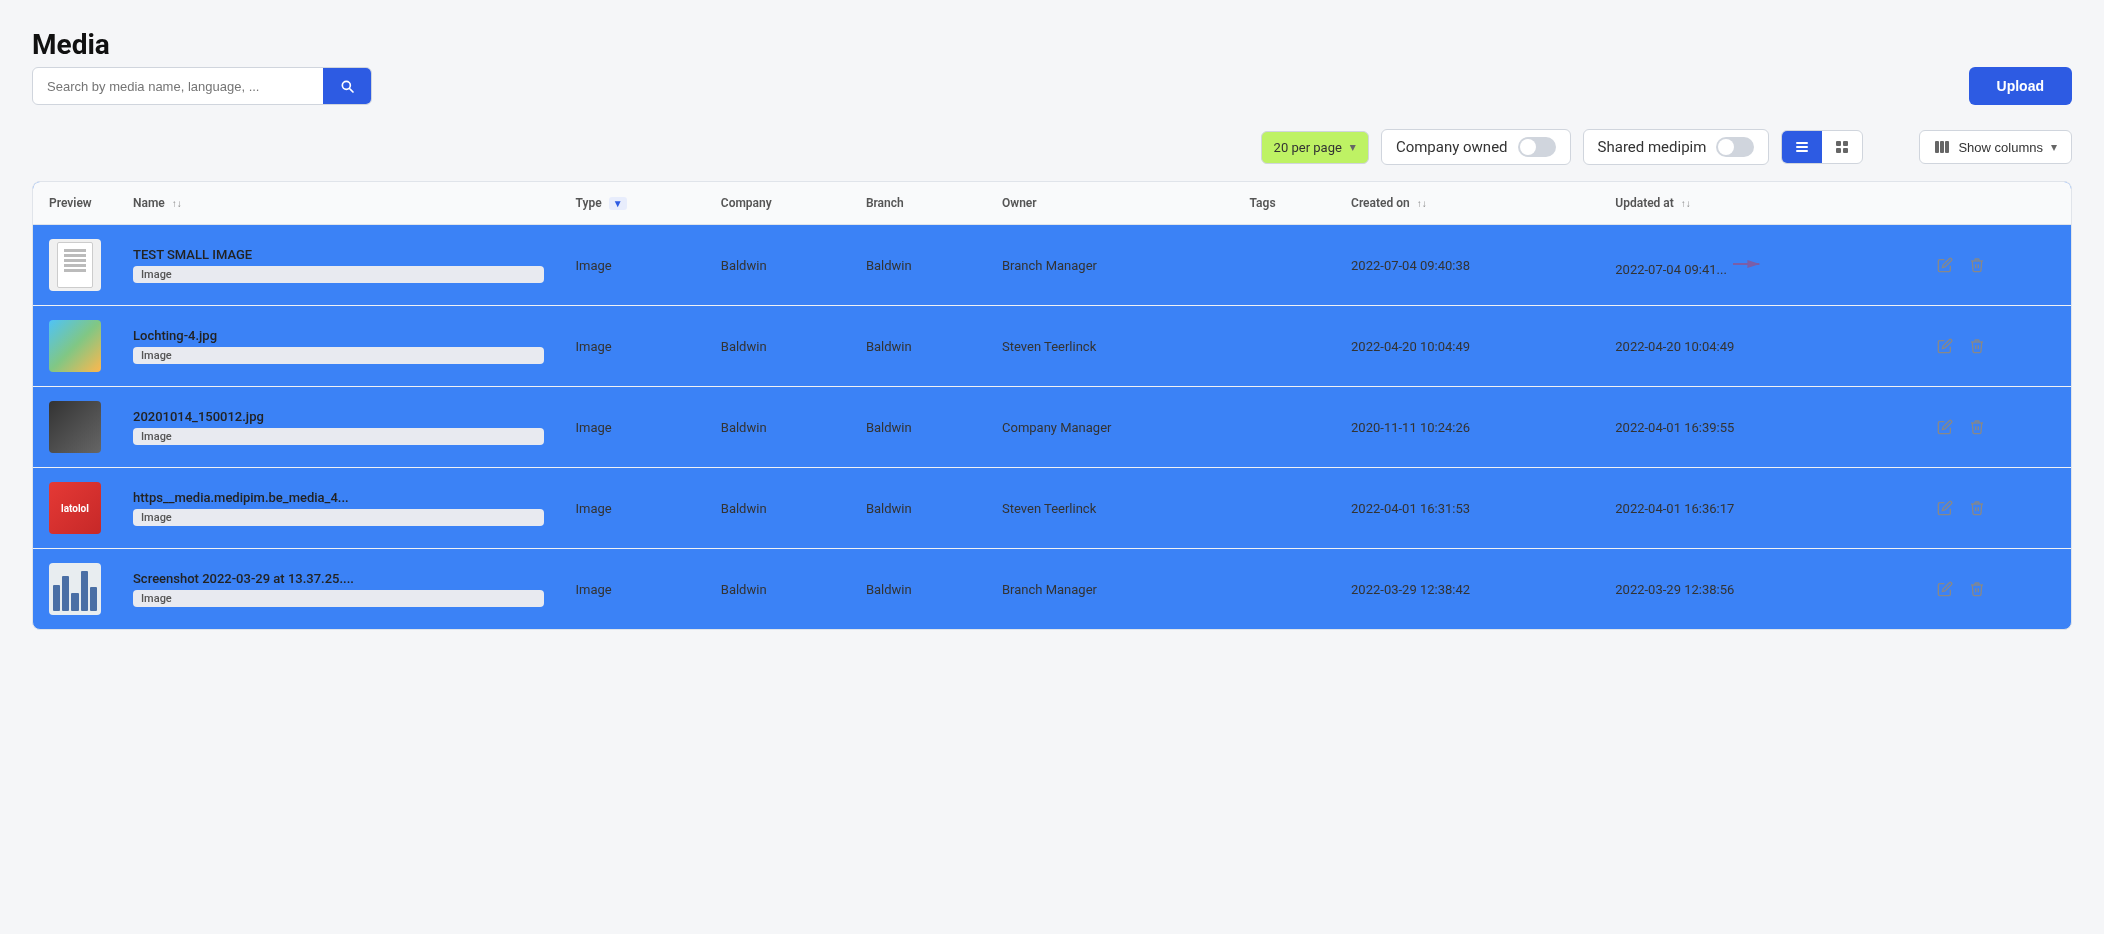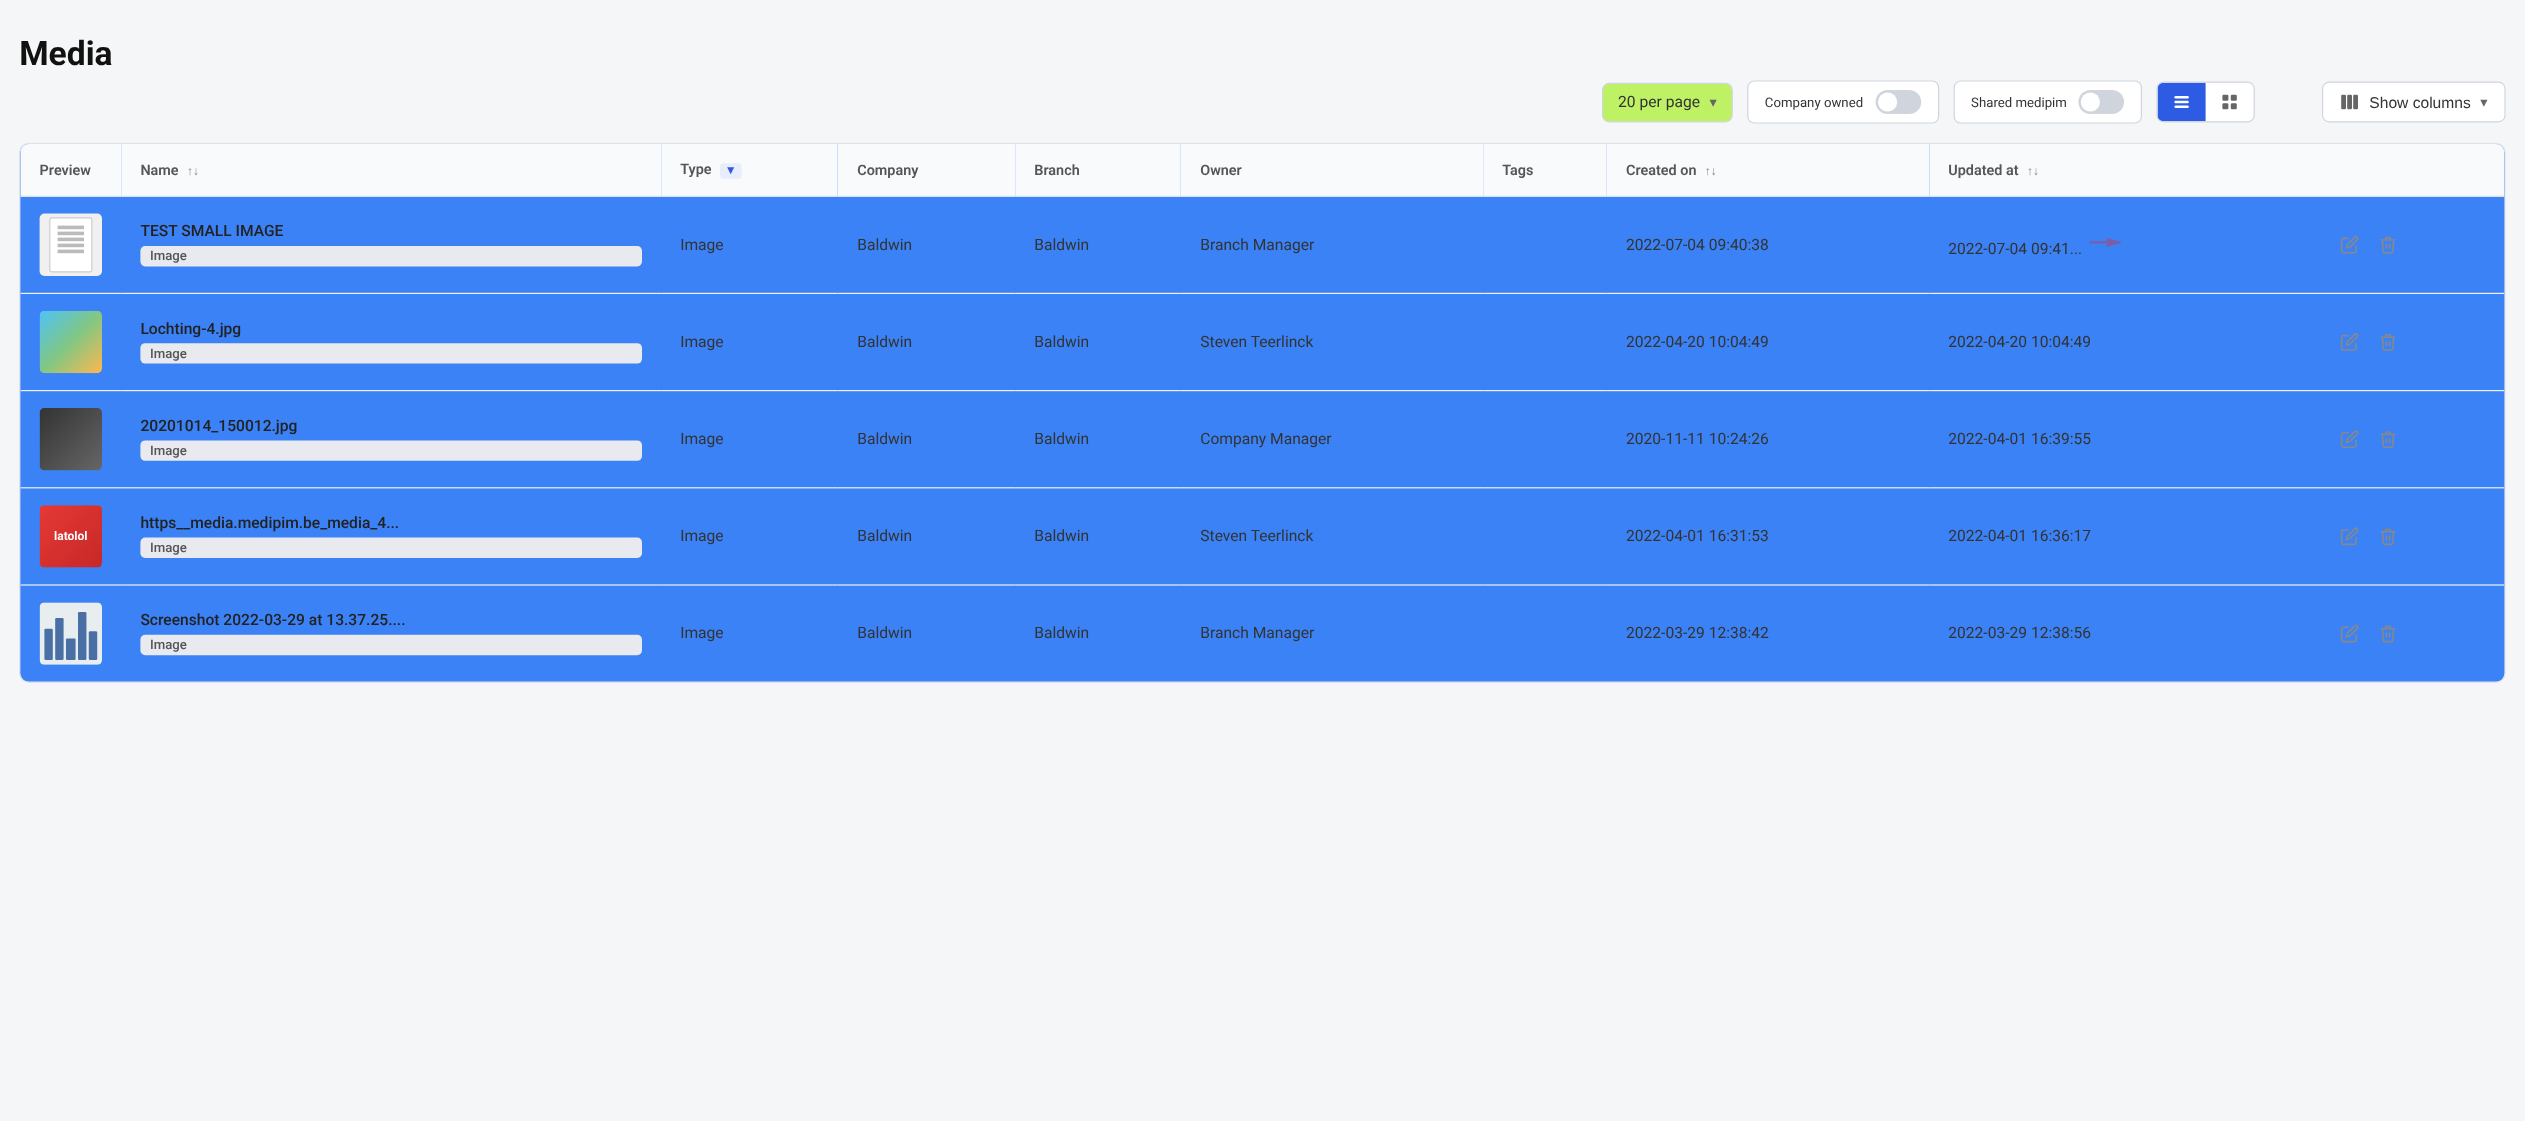--- a/index.html
+++ b/index.html
@@ -3,21 +3,21 @@
   <meta charset="utf-8">
   <style>
     * { box-sizing: border-box; margin: 0; padding: 0; }
     body {
       font-family: -apple-system, BlinkMacSystemFont, 'Segoe UI', Roboto, sans-serif;
       background: #f5f6f8;
       color: #1a1a2e;
       font-size: 14px;
     }
     .page-container {
-      padding: 28px 16px;
+      padding: 28px 32px;
       max-width: 100%;
     }
     .page-title {
       font-size: 28px;
       font-weight: 700;
       color: #111;
       margin-bottom: 6px;
     }
     .page-subtitle {
       font-size: 13px;
@@ -96,21 +96,21 @@
       font-size: 12px;
     }
     .toggle-group {
       display: flex;
       align-items: center;
       background: #fff;
       border: 1px solid #d0d5dd;
       border-radius: 6px;
       padding: 7px 14px;
       gap: 10px;
-      font-size: 11px;
+      font-size: 15px;
       color: #333;
     }
     .toggle-switch {
       width: 38px;
       height: 20px;
       background: #d0d5dd;
       border-radius: 10px;
       position: relative;
       cursor: pointer;
       flex-shrink: 0;
@@ -315,20 +315,31 @@
       border-radius: 1px;
     }
   </style>
 </head>
 <body>
 
 <div class="page-container">
 
   <h1 class="page-title">Media</h1>
 
+  <div class="search-row">
+    <div class="search-wrapper">
+      <input type="text" class="search-input" placeholder="Search by media name, language, ..." style="">
+      <button class="search-button">
+        <svg viewBox="0 0 24 24">
+          <path d="M21 21l-4.35-4.35M17 11A6 6 0 1 1 5 11a6 6 0 0 1 12 0z" stroke="white" stroke-width="2.5" fill="none" stroke-linecap="round"></path>
+        </svg>
+      </button>
+    </div>
+    <button class="upload-button">Upload</button>
+  </div>
 
   <div class="toolbar-row">
 
     <div class="per-page-select">
       <span>20 per page</span>
       <span class="chevron">▾</span>
     </div>
 
     <div class="toggle-group">
       <span>Company owned</span>

